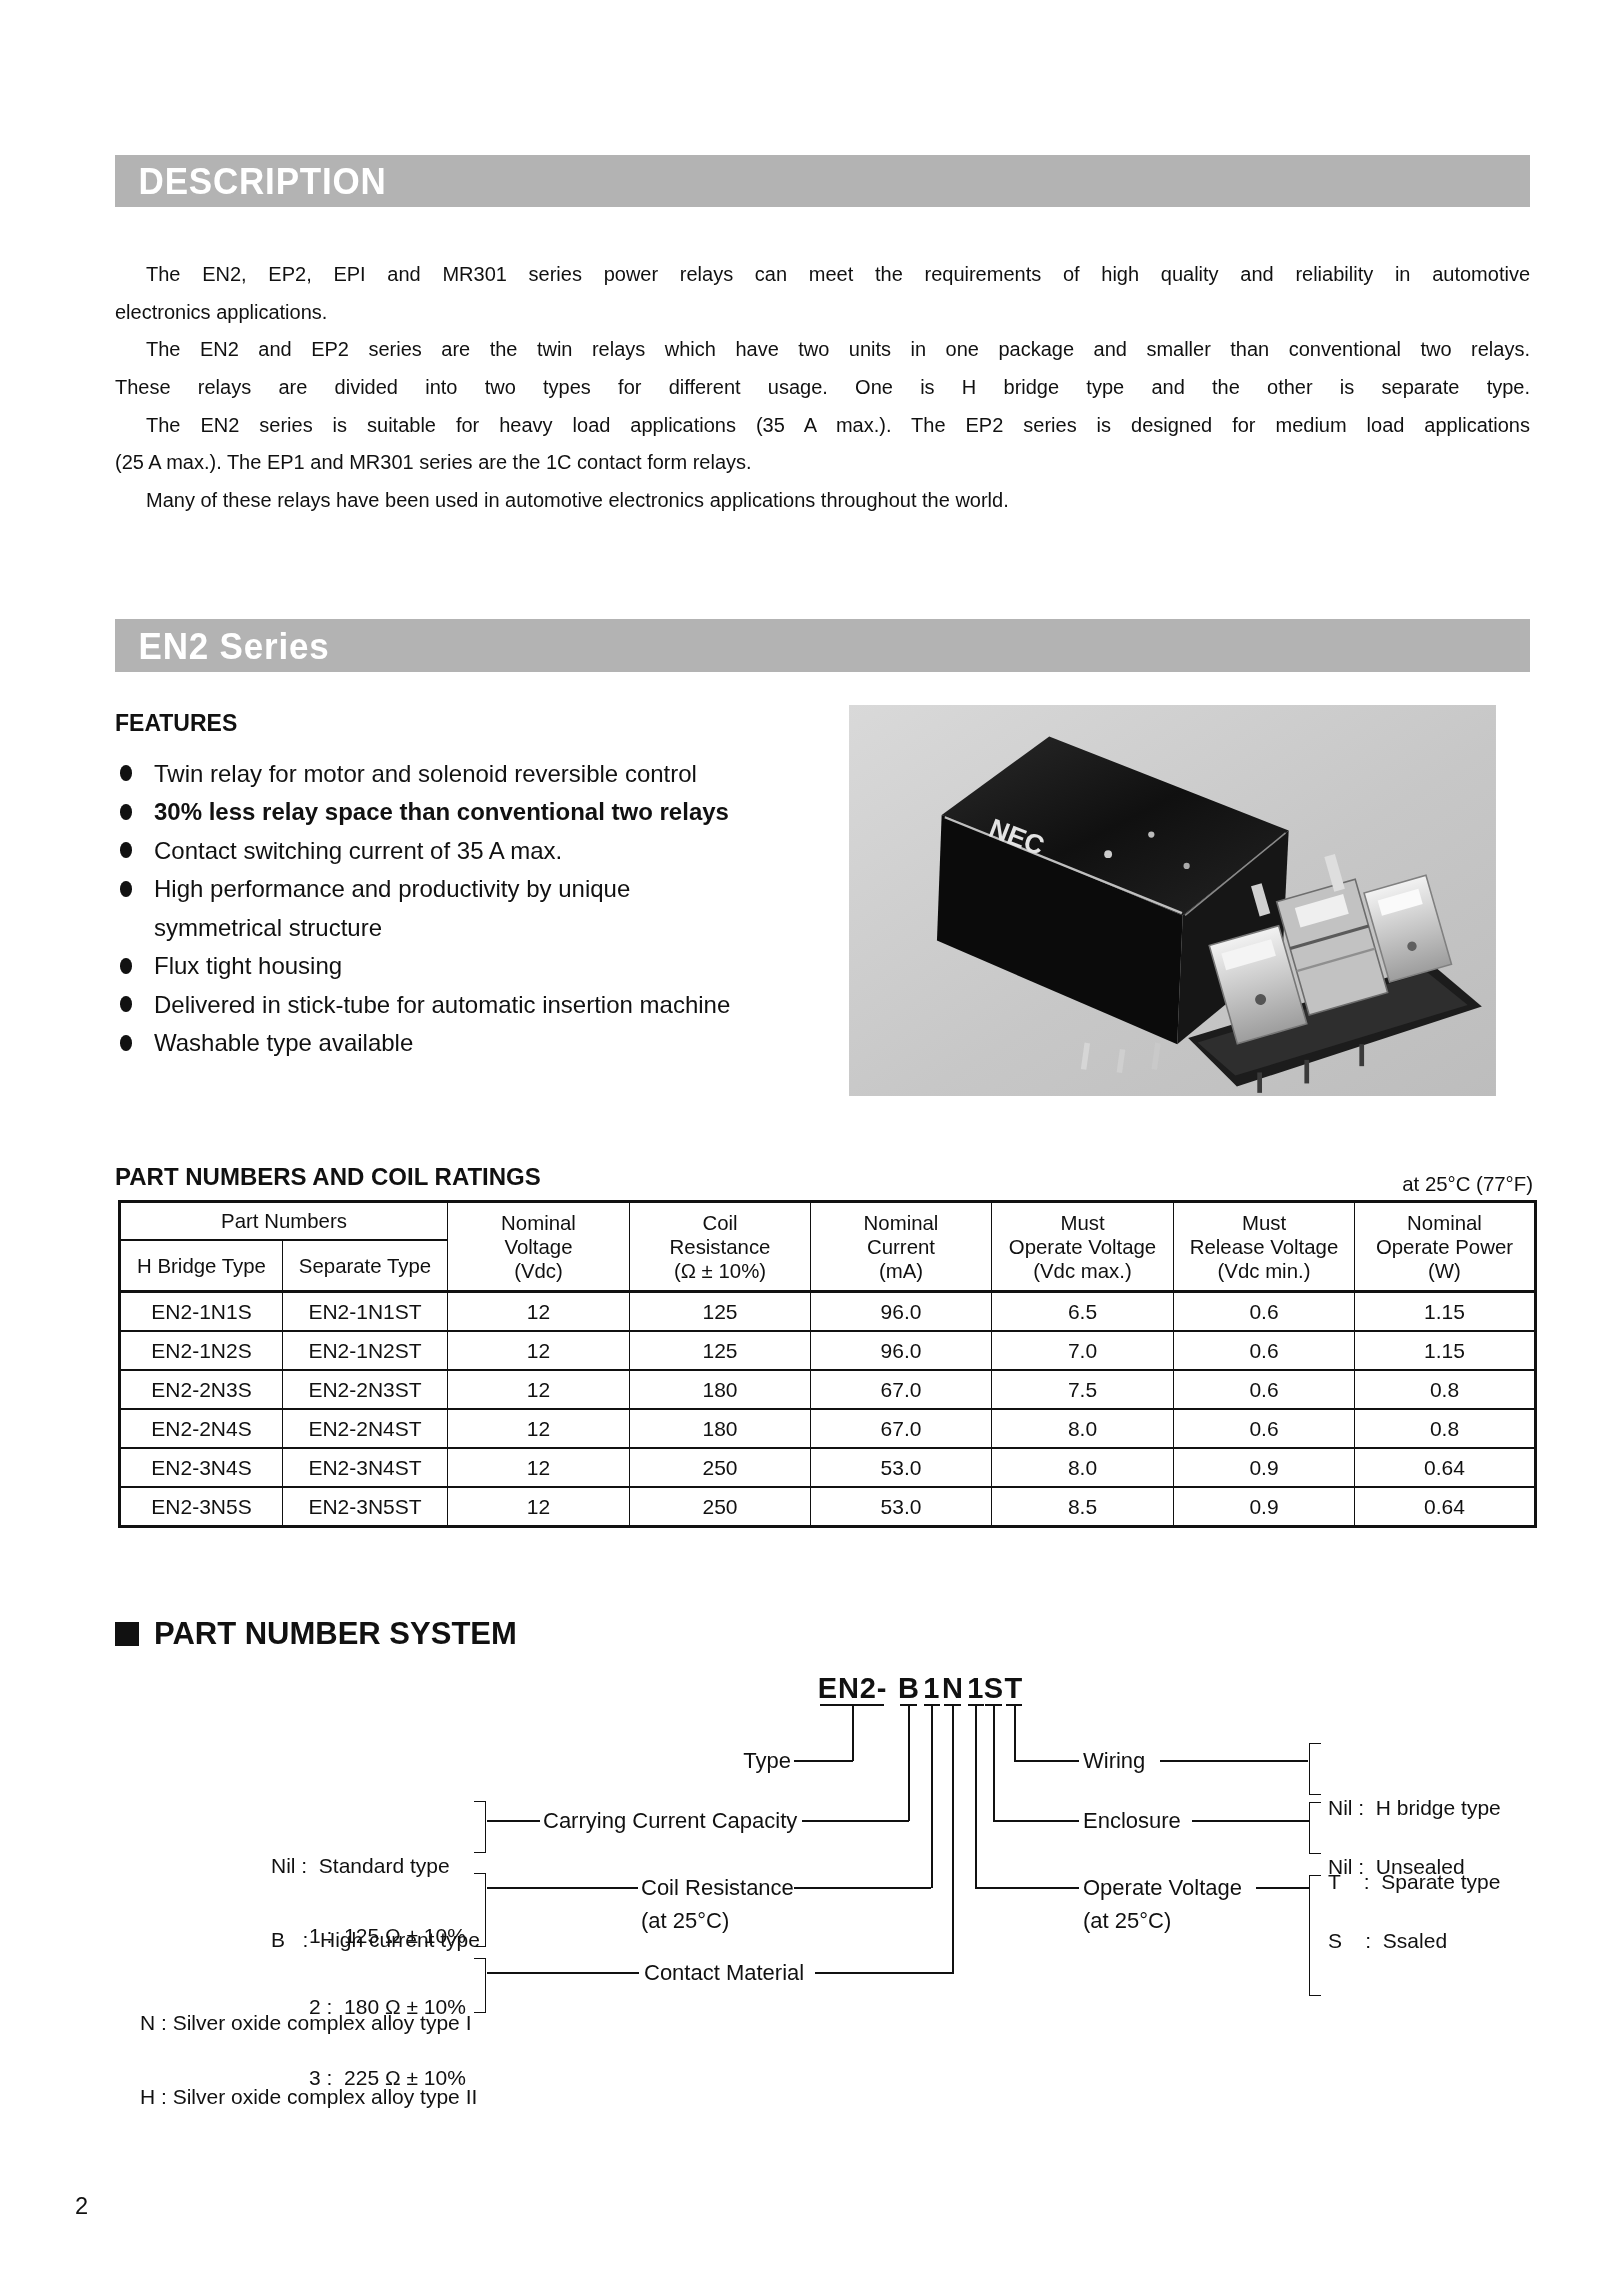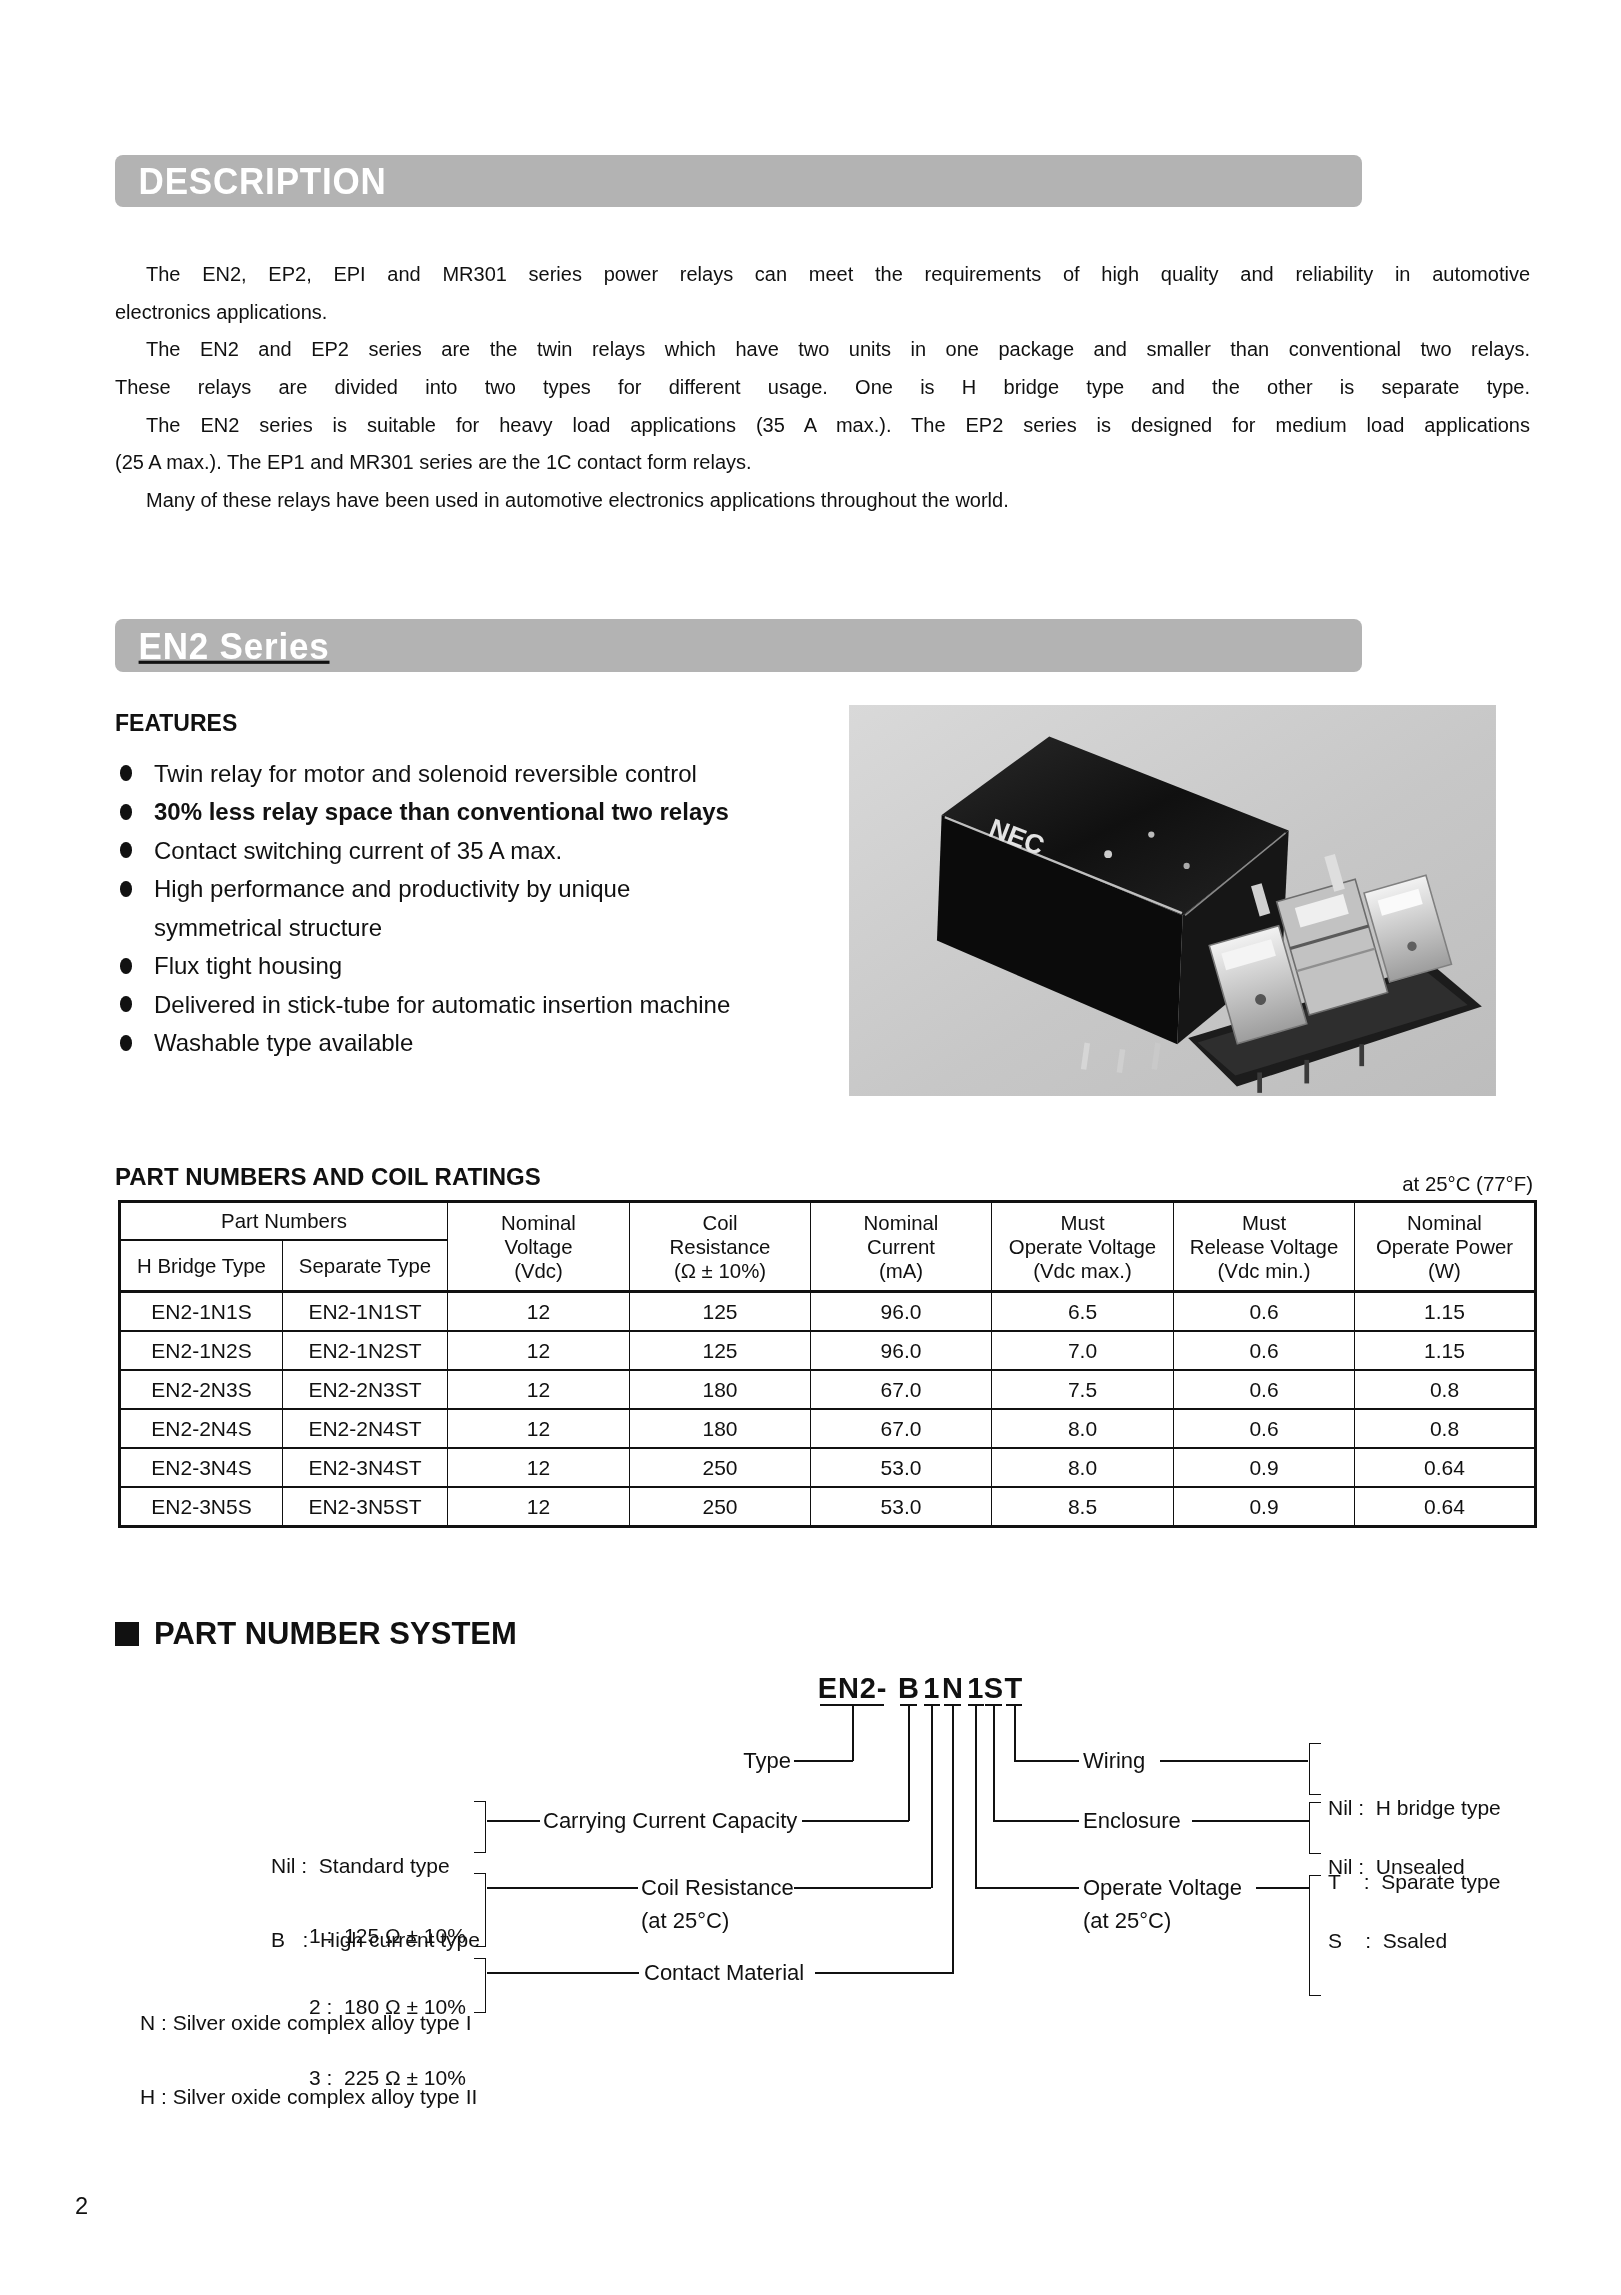--- a/index.html
+++ b/index.html
@@ -2,22 +2,22 @@
 <html style="font-size:12.6px"><head>
 <meta charset="utf-8">
 <style>
   html,body{margin:0;padding:0;background:#e8e8e8;}
   .page{
     position:relative;width:1622px;height:2295px;background:#ffffff;
     font-family:"Liberation Sans", sans-serif;color:#111;overflow:hidden;
   }
   .abs{position:absolute;}
   .bar{
-    position:absolute;left:115px;width:1247px;height:52px;background:#b3b3b3;
-    display:flex;align-items:center;border-radius:8px;
+    position:absolute;left:115px;width:1415px;height:52px;background:#b3b3b3;
+    display:flex;align-items:center;
   }
   .bar-title{
     color:#ffffff;font-weight:bold;font-size:35px;letter-spacing:0.8px;
     padding-left:23.6px;transform:scaleY(1.05);
   }
   .body-line{
     position:absolute;left:115px;width:1415px;font-size:20px;line-height:37px;
     white-space:nowrap;
   }
   .jline{white-space:normal;text-align:justify;text-align-last:justify;}
@@ -70,21 +70,21 @@
     <div class="bar-title">DESCRIPTION</div>
   </div>
   <div class="body-line jline ind" style="top:256px;">The EN2, EP2, EPI and MR301 series power relays can meet the requirements of high quality and reliability in automotive</div>
   <div class="body-line" style="top:294px;">electronics applications.</div>
   <div class="body-line jline ind" style="top:331px;">The EN2 and EP2 series are the twin relays which have two units in one package and smaller than conventional two relays.</div>
   <div class="body-line jline" style="top:369px;">These relays are divided into two types for different usage. One is H bridge type and the other is separate type.</div>
   <div class="body-line jline ind" style="top:407px;">The EN2 series is suitable for heavy load applications (35 A max.). The EP2 series is designed for medium load applications</div>
   <div class="body-line" style="top:444px;">(25 A max.). The EP1 and MR301 series are the 1C contact form relays.</div>
   <div class="body-line ind" style="top:482px;">Many of these relays have been used in automotive electronics applications throughout the world.</div>
 
-  <div class="bar" style="top:619px;height:53px;text-decoration:underline;">
+  <div class="bar" style="top:619px;height:53px;">
     <div class="bar-title">EN2 Series</div>
   </div>
 
   <div class="sec-title" style="left:115px;top:710px;font-size:23px;">FEATURES</div>
 
   <div class="bullet" style="top:765px;"></div>
   <div class="feat-line" style="top:760px;">Twin relay for motor and solenoid reversible control</div>
   <div class="bullet" style="top:804px;"></div>
   <div class="feat-line" style="top:798px;font-weight:bold;">30% less relay space than conventional two relays</div>
   <div class="bullet" style="top:842px;"></div>

